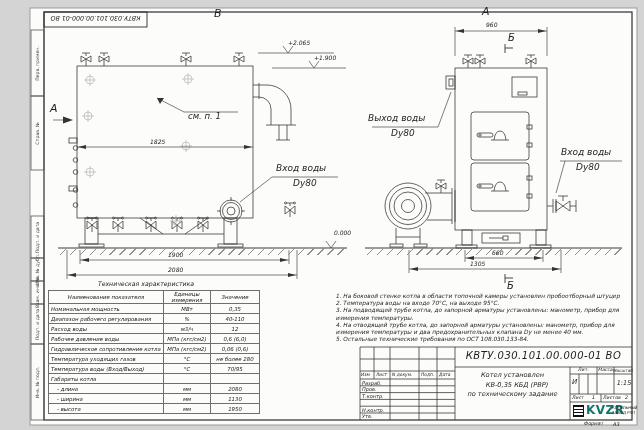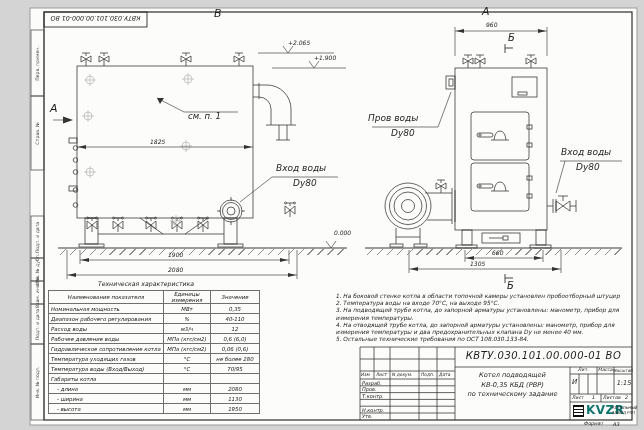--- a/index.html
+++ b/index.html
@@ -221,21 +221,21 @@
   <span class="lbl" style="left:168px;top:267px;font-size:6px;">2080</span>
   <span class="lbl" style="left:288px;top:39.5px;font-size:6px;">+2.065</span>
   <span class="lbl" style="left:314px;top:54.5px;font-size:6px;">+1.900</span>
   <span class="lbl" style="left:276px;top:164px;font-size:9px;">Вход воды</span>
   <span class="lbl" style="left:293px;top:179px;font-size:9px;">Dy80</span>
 
   <span class="lbl" style="left:482px;top:6px;font-size:11px;">А</span>
   <span class="lbl" style="left:486px;top:22px;font-size:6px;">960</span>
   <span class="lbl" style="left:508px;top:33px;font-size:10px;">Б</span>
   <span class="lbl" style="left:507px;top:281px;font-size:10px;">Б</span>
-  <span class="lbl" style="left:368px;top:114px;font-size:9px;">Пров воды</span>
+  <span class="lbl" style="left:368px;top:114px;font-size:9px;">Выход воды</span>
   <span class="lbl" style="left:391px;top:129px;font-size:9px;">Dy80</span>
   <span class="lbl" style="left:561px;top:148px;font-size:9px;">Вход воды</span>
   <span class="lbl" style="left:576px;top:163px;font-size:9px;">Dy80</span>
   <span class="lbl" style="left:492px;top:249.5px;font-size:6px;">660</span>
   <span class="lbl" style="left:470px;top:260.5px;font-size:6px;">1305</span>
   <span class="lbl" style="left:334px;top:230px;font-size:6px;">0.000</span>
 
   <span class="lbl c" style="left:48px;top:281px;width:196px;font-size:6.2px;">Техническая характеристика</span>
   <table class="spec">
     <tbody>
@@ -304,22 +304,22 @@
 
   <div class="notes">
     <div>1.  На боковой стенке котла в области топочной камеры установлен пробоотборный штуцер</div>
     <div>2.  Температура воды на входе 70°С, на выходе 95°С.</div>
     <div>3.  На подводящей трубе котла, до запорной арматуры установлены: манометр, прибор для измерения температуры.</div>
     <div>4.  На отводящей трубе котла, до запорной арматуры установлены: манометр, прибор для измерения температуры и два предохранительных клапана Dу не менее 40 мм.</div>
     <div>5.  Остальные технические требования по ОСТ 108.030.133-84.</div>
   </div>
 
   <span class="lbl c" style="left:455px;top:351px;width:177px;font-size:10px;letter-spacing:.5px;">КВТУ.030.101.00.000-01 ВО</span>
-  <span class="lbl c" style="left:455px;top:372px;width:115px;font-size:6.6px;">Котел подводящей</span>
-  <span class="lbl c" style="left:455px;top:381.5px;width:115px;font-size:6.6px;">КВ-0,35 КБД (РВР)</span>
+  <span class="lbl c" style="left:455px;top:372px;width:115px;font-size:6.6px;">Котел установлен</span>
+  <span class="lbl c" style="left:455px;top:381.5px;width:124px;font-size:6.6px;">КВ-0,35 КБД (РВР)</span>
   <span class="lbl c" style="left:455px;top:391px;width:115px;font-size:6.6px;">по техническому задание</span>
 
   <span class="lbl" style="left:361px;top:373px;font-size:4.4px;">Изм</span>
   <span class="lbl" style="left:376px;top:373px;font-size:4.4px;">Лист</span>
   <span class="lbl" style="left:392px;top:373px;font-size:4.4px;">N докум.</span>
   <span class="lbl" style="left:421px;top:373px;font-size:4.4px;">Подп.</span>
   <span class="lbl" style="left:439px;top:373px;font-size:4.4px;">Дата</span>
 
   <span class="lbl" style="left:362px;top:380.5px;font-size:5px;">Разраб.</span>
   <span class="lbl" style="left:362px;top:387.3px;font-size:5px;">Пров.</span>

